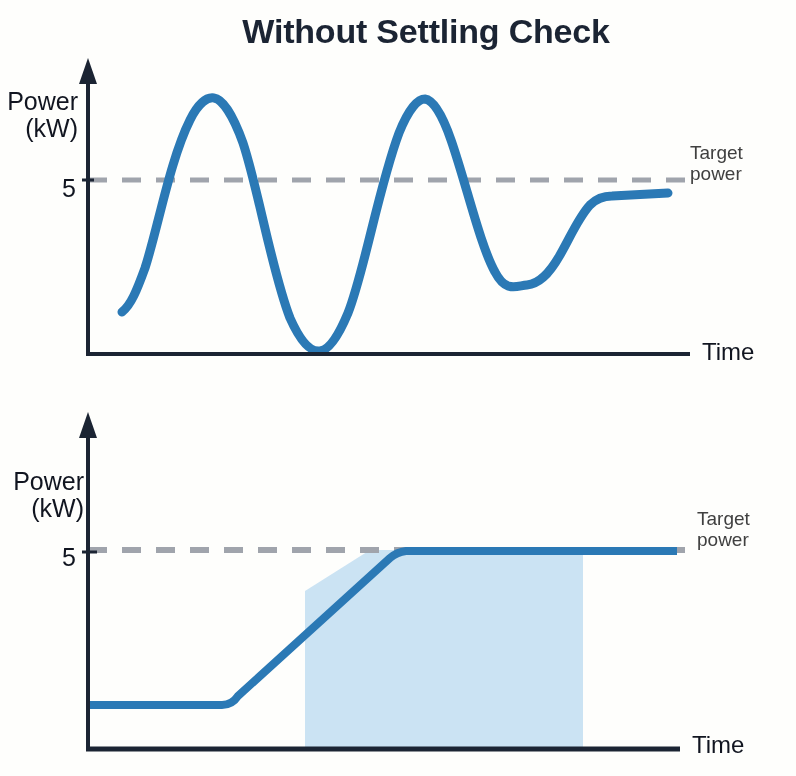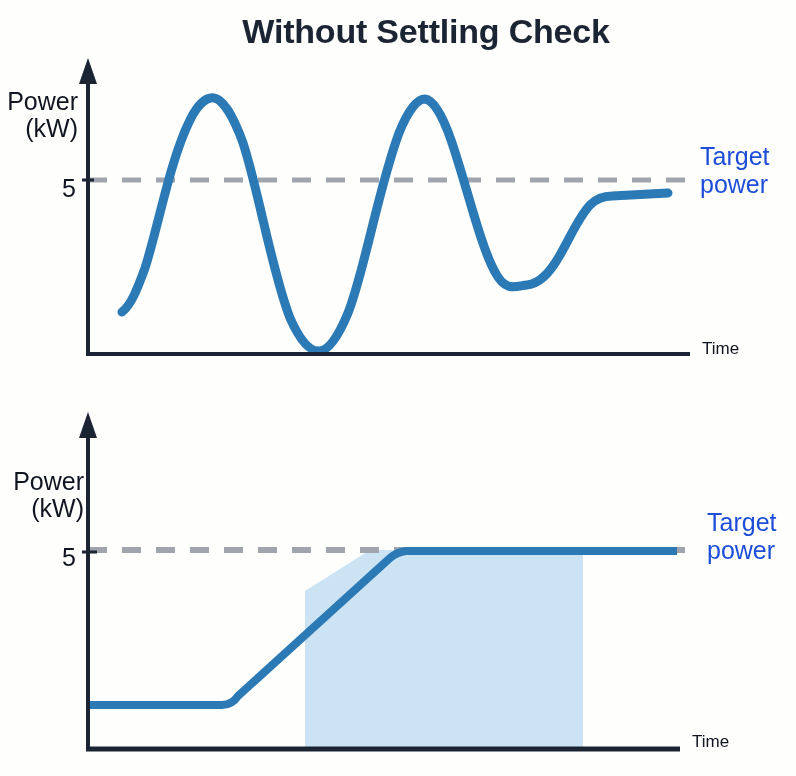--- a/index.html
+++ b/index.html
@@ -52,30 +52,29 @@
   .tick-label {
     position: absolute;
     font-size: 25px;
     color: #111520;
     text-align: right;
     line-height: 1;
   }
 
   .target-label {
     position: absolute;
-    font-size: 25px;
-    color: #1d4ed8;
+    font-size: 19px;
+    color: #404040;
     line-height: 1.12;
     white-space: nowrap;
-    margin-left: 10px;
   }
 
   .time-label {
     position: absolute;
-    font-size: 17px;
+    font-size: 24px;
     color: #111520;
     line-height: 1;
     white-space: nowrap;
   }
 
   .region-label {
     position: absolute;
     font-size: 27px;
     color: #1b2433;
     text-align: center;

